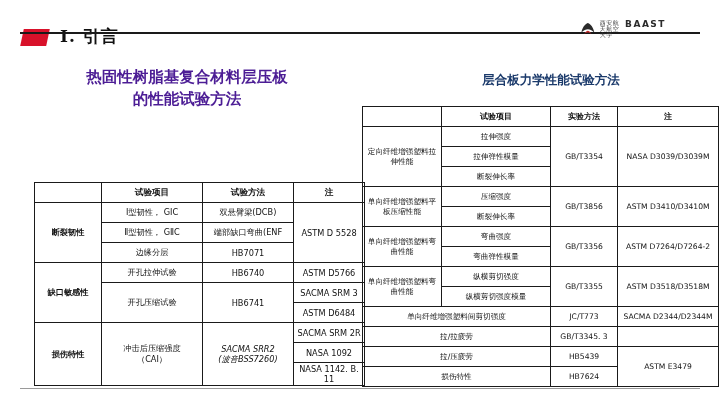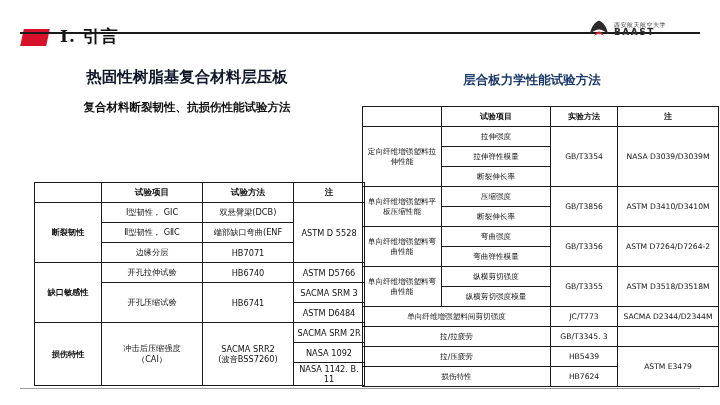--- a/index.html
+++ b/index.html
@@ -58,21 +58,20 @@
     display: flex;
     align-items: center;
     justify-content: flex-end;
   }
   .logo-mark {
     width: 22px; height: 20px;
     margin-right: 4px;
   }
   .logo-text-wrap {
     display: flex;
-    flex-direction: column;
     align-items: flex-start;
     line-height: 1;
   }
   .logo-cn {
     font-size: 6px;
     color: #3b3b3b;
     letter-spacing: 0.5px;
   }
   .logo-en {
     font-size: 9px;
@@ -83,35 +82,35 @@
   
   .left-col {
     position: absolute;
     left: 22px; top: 66px;
     width: 330px;
   }
   .left-title {
     text-align: center;
     font-size: 15.5px;
     font-weight: bold;
-    color: #0f172a;
+    color: #4c1d95;
     line-height: 1.45;
     font-family: "DejaVu Sans", "Liberation Sans", sans-serif;
   }
   .left-subtitle {
     margin-top: 12px;
     text-align: center;
     font-size: 11.5px;
     font-weight: bold;
     color: #111111;
   }
   
   .right-col {
     position: absolute;
-    left: 362px; top: 72px;
+    left: 381px; top: 72px;
     width: 340px;
   }
   .right-title {
     text-align: center;
     font-size: 12.5px;
     font-weight: bold;
     color: #1b3a6b;
   }
   
   table.tbl {
@@ -178,22 +177,22 @@
     </svg>
     <div class="logo-text-wrap">
       <div class="logo-cn">西安航天航空大学</div>
       <div class="logo-en">BAAST</div>
     </div>
   </div>
 
   <div class="left-col">
     <div class="left-title">
       <div>热固性树脂基复合材料层压板</div>
+      <div>的性能试验方法</div>
     </div>
-    <div class="left-subtitle">复合材料断裂韧性、抗损伤性能试验方法</div>
   </div>
 
   <table class="tbl" id="left-table">
     <tbody>
         <tr>
       <td class="c1 hdr"></td>
       <td class="c2 hdr">试验项目</td>
       <td class="c3 hdr">试验方法</td>
       <td class="c4 hdr">注</td>
     </tr>
@@ -225,21 +224,21 @@
       <td class="c4">SACMA SRM 3</td>
     </tr>
     <tr>
       <td class="c4">ASTM D6484</td>
     </tr>
 
     <tr>
       <td class="c1" rowspan="3">损伤特性</td>
       <td class="c2" rowspan="3" style="white-space:pre-line;">冲击后压缩强度
 （CAI）</td>
-      <td class="c3" rowspan="3" style="white-space:pre-line;">SACMA SRR2
+      <td class="c3" rowspan="3" style="white-space:pre-line;font-style:italic;">SACMA SRR2
 (波音BSS7260)</td>
       <td class="c4">SACMA SRM 2R</td>
     </tr>
     <tr>
       <td class="c4">NASA 1092</td>
     </tr>
     <tr>
       <td class="c4">NASA 1142. B. 11</td>
     </tr>
   </tbody>

